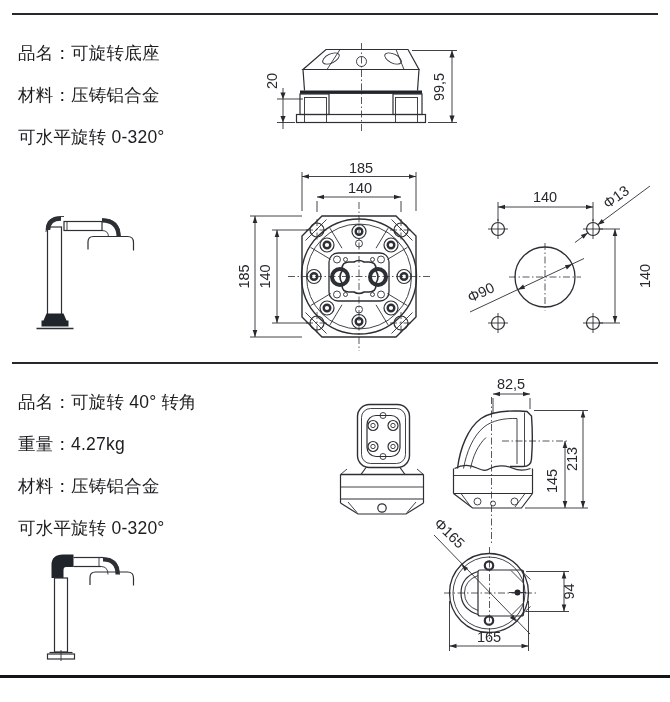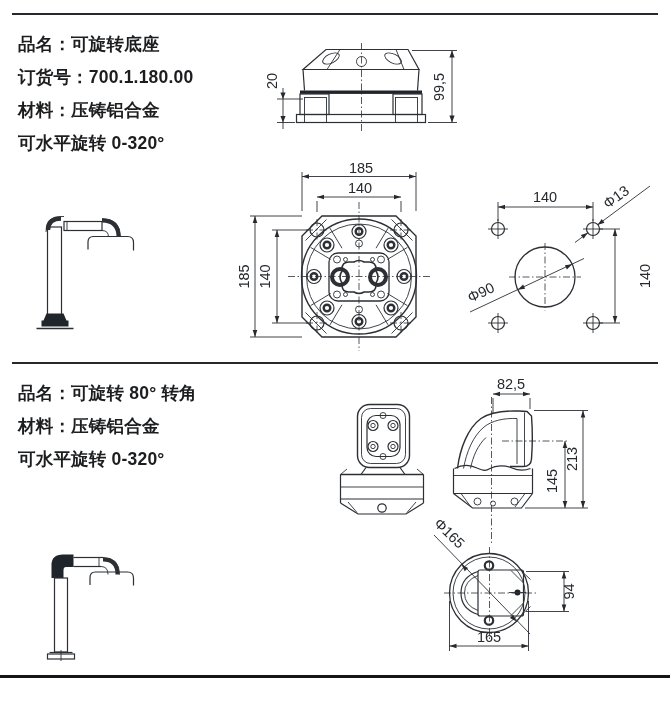--- a/index.html
+++ b/index.html
@@ -8,21 +8,21 @@
     font-family:"Liberation Sans","DejaVu Sans",sans-serif;overflow:hidden;
   }
   .rule{position:absolute;background:#26282b;}
   .rule.top{left:12px;top:13px;width:646px;height:1.6px;}
   .rule.mid{left:12px;top:362px;width:646px;height:2px;}
   .rule.bottom{left:0;top:675px;width:670px;height:2.6px;background:#141518;}
   .specs{position:absolute;left:18px;width:250px;}
   .specs.s1{top:27px;}
   .specs.s2{top:376px;}
   .spec-line{height:33px;display:flex;align-items:center;
-    font-size:17.5px;font-weight:700;color:#1c1d1f;letter-spacing:.2px;white-space:pre;}
+    font-size:17.5px;font-weight:400;color:#1c1d1f;letter-spacing:.2px;white-space:pre;margin-top:9px;}
   svg{position:absolute;left:0;}
   svg text{font-family:"Liberation Sans","DejaVu Sans",sans-serif;}
   .dim{font-size:14.5px;fill:#26292e;}
   .ln{stroke:#2c2f34;fill:none;}
   .thin{stroke-width:.9;}
   .med{stroke-width:1.2;}
   .thick{stroke-width:1.5;}
   .cl{stroke:#2c2f34;fill:none;stroke-width:.8;stroke-dasharray:7 2.5 1.5 2.5;}
   .arr{fill:#26292e;stroke:none;}
   .darkfill{fill:#20242b;stroke:none;}
@@ -31,27 +31,27 @@
 <body>
 
 <div class="page">
 
   <div class="rule top"></div>
   <div class="rule mid"></div>
   <div class="rule bottom"></div>
 
   <div class="specs s1">
     <div class="spec-line">品名：可旋转底座</div>
-    <div class="spec-line">订货号：700.1.180.00</div>
     <div class="spec-line">材料：压铸铝合金</div>
     <div class="spec-line">可水平旋转 0-320°</div>
   </div>
 
   <div class="specs s2">
-    <div class="spec-line">品名：可旋转 80° 转角</div>
+    <div class="spec-line">品名：可旋转 40° 转角</div>
+    <div class="spec-line">重量：4.27kg</div>
     <div class="spec-line">材料：压铸铝合金</div>
     <div class="spec-line">可水平旋转 0-320°</div>
   </div>
 
   <svg width="670" height="364" viewBox="0 0 670 364" style="top:0">
 
     <g>
       <rect x="47.5" y="227" width="14" height="88" class="ln med"></rect>
       <path d="M48 230 Q48 218.5 61 218.5" class="ln" stroke-width="4.5"></path>
       <path d="M46 232 Q46 216.5 61 216.5 L64 216.5" class="ln thin"></path>

